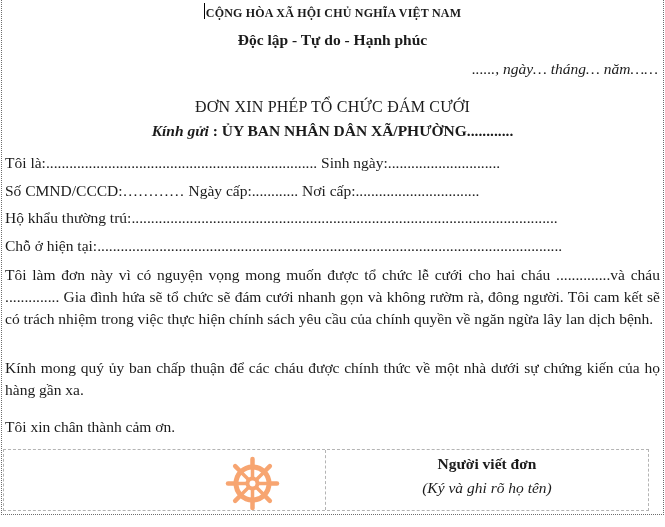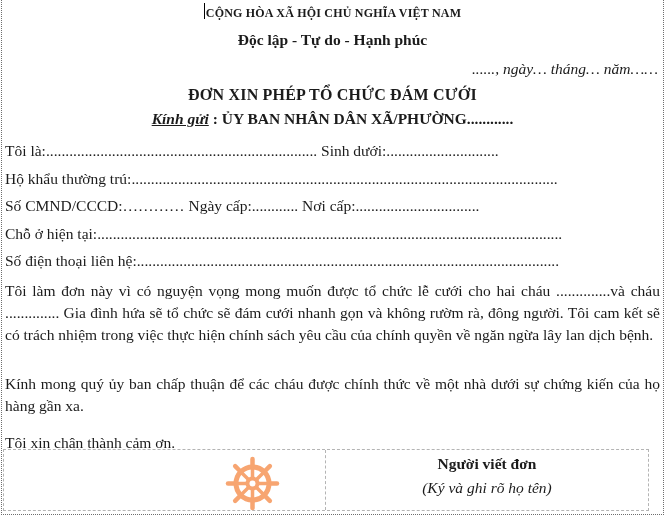--- a/index.html
+++ b/index.html
@@ -22,23 +22,23 @@
     overflow:hidden;
   }
   .center { text-align:center; }
   .country { font-weight:bold; font-size:12px; letter-spacing:.2px; }
   .cursor {
     display:inline-block; width:1px; height:16px;
     background:#000; vertical-align:-2px; margin-right:1px;
   }
   .motto { font-weight:bold; margin-top:10px; font-size:15.5px; }
   .date-line { font-style:italic; text-align:right; margin-top:11px; padding-right:2px; }
-  .doc-title { font-weight:bold; font-size:16px; margin-top:8px; letter-spacing:.2px; }
+  .doc-title { font-weight:normal; font-size:16px; margin-top:20px; letter-spacing:.2px; }
   .recipient { font-weight:bold; font-size:15.5px; margin-top:6px; }
-  .recipient .label { font-style:italic; text-decoration:underline; }
+  .recipient .label { font-style:italic; }
   .form-lines { margin-top:9px; }
   .form-line { line-height:27.5px; white-space:nowrap; overflow:hidden; }
   .para { text-align:justify; line-height:22px; margin-top:5px; }
   .para2 { margin-top:27px; }
   .closing { margin-top:16px; line-height:20px; }
   .sig-table {
     position:absolute; left:1px; right:14px; bottom:3px; height:62px;
     display:flex;
     border:1px dashed #b4b4b4;
     background:transparent;
@@ -71,25 +71,24 @@
 
   <div class="date-line">......, ngày… tháng… năm……</div>
 
   <div class="center doc-title">ĐƠN XIN PHÉP TỔ CHỨC ĐÁM CƯỚI</div>
 
   <div class="center recipient">
     <span class="label">Kính gửi</span><span> : ỦY BAN NHÂN DÂN XÃ/PHƯỜNG............</span>
   </div>
 
   <div class="form-lines">
-    <div class="form-line">Tôi là:...................................................................... Sinh dưới:.............................</div>
+    <div class="form-line">Tôi là:...................................................................... Sinh ngày:.............................</div>
+    <div class="form-line">Số CMND/CCCD:………… Ngày cấp:............ Nơi cấp:................................</div>
     <div class="form-line">Hộ khẩu thường trú:..............................................................................................................</div>
-    <div class="form-line">Số CMND/CCCD:………… Ngày cấp:............ Nơi cấp:................................</div>
     <div class="form-line">Chỗ ở hiện tại:........................................................................................................................</div>
-    <div class="form-line">Số điện thoại liên hệ:.............................................................................................................</div>
   </div>
 
   <p class="para">Tôi làm đơn này vì có nguyện vọng mong muốn được tổ chức lễ cưới cho hai cháu ..............và cháu .............. Gia đình hứa sẽ tổ chức sẽ đám cưới nhanh gọn và không rườm rà, đông người. Tôi cam kết sẽ có trách nhiệm trong việc thực hiện chính sách yêu cầu của chính quyền về ngăn ngừa lây lan dịch bệnh.</p>
 
   <p class="para para2">Kính mong quý ủy ban chấp thuận để các cháu được chính thức về một nhà dưới sự chứng kiến của họ hàng gần xa.</p>
 
   <p class="para closing">Tôi xin chân thành cảm ơn.</p>
 
   <div class="sig-table">
     <div class="sig-cell-left"></div>

